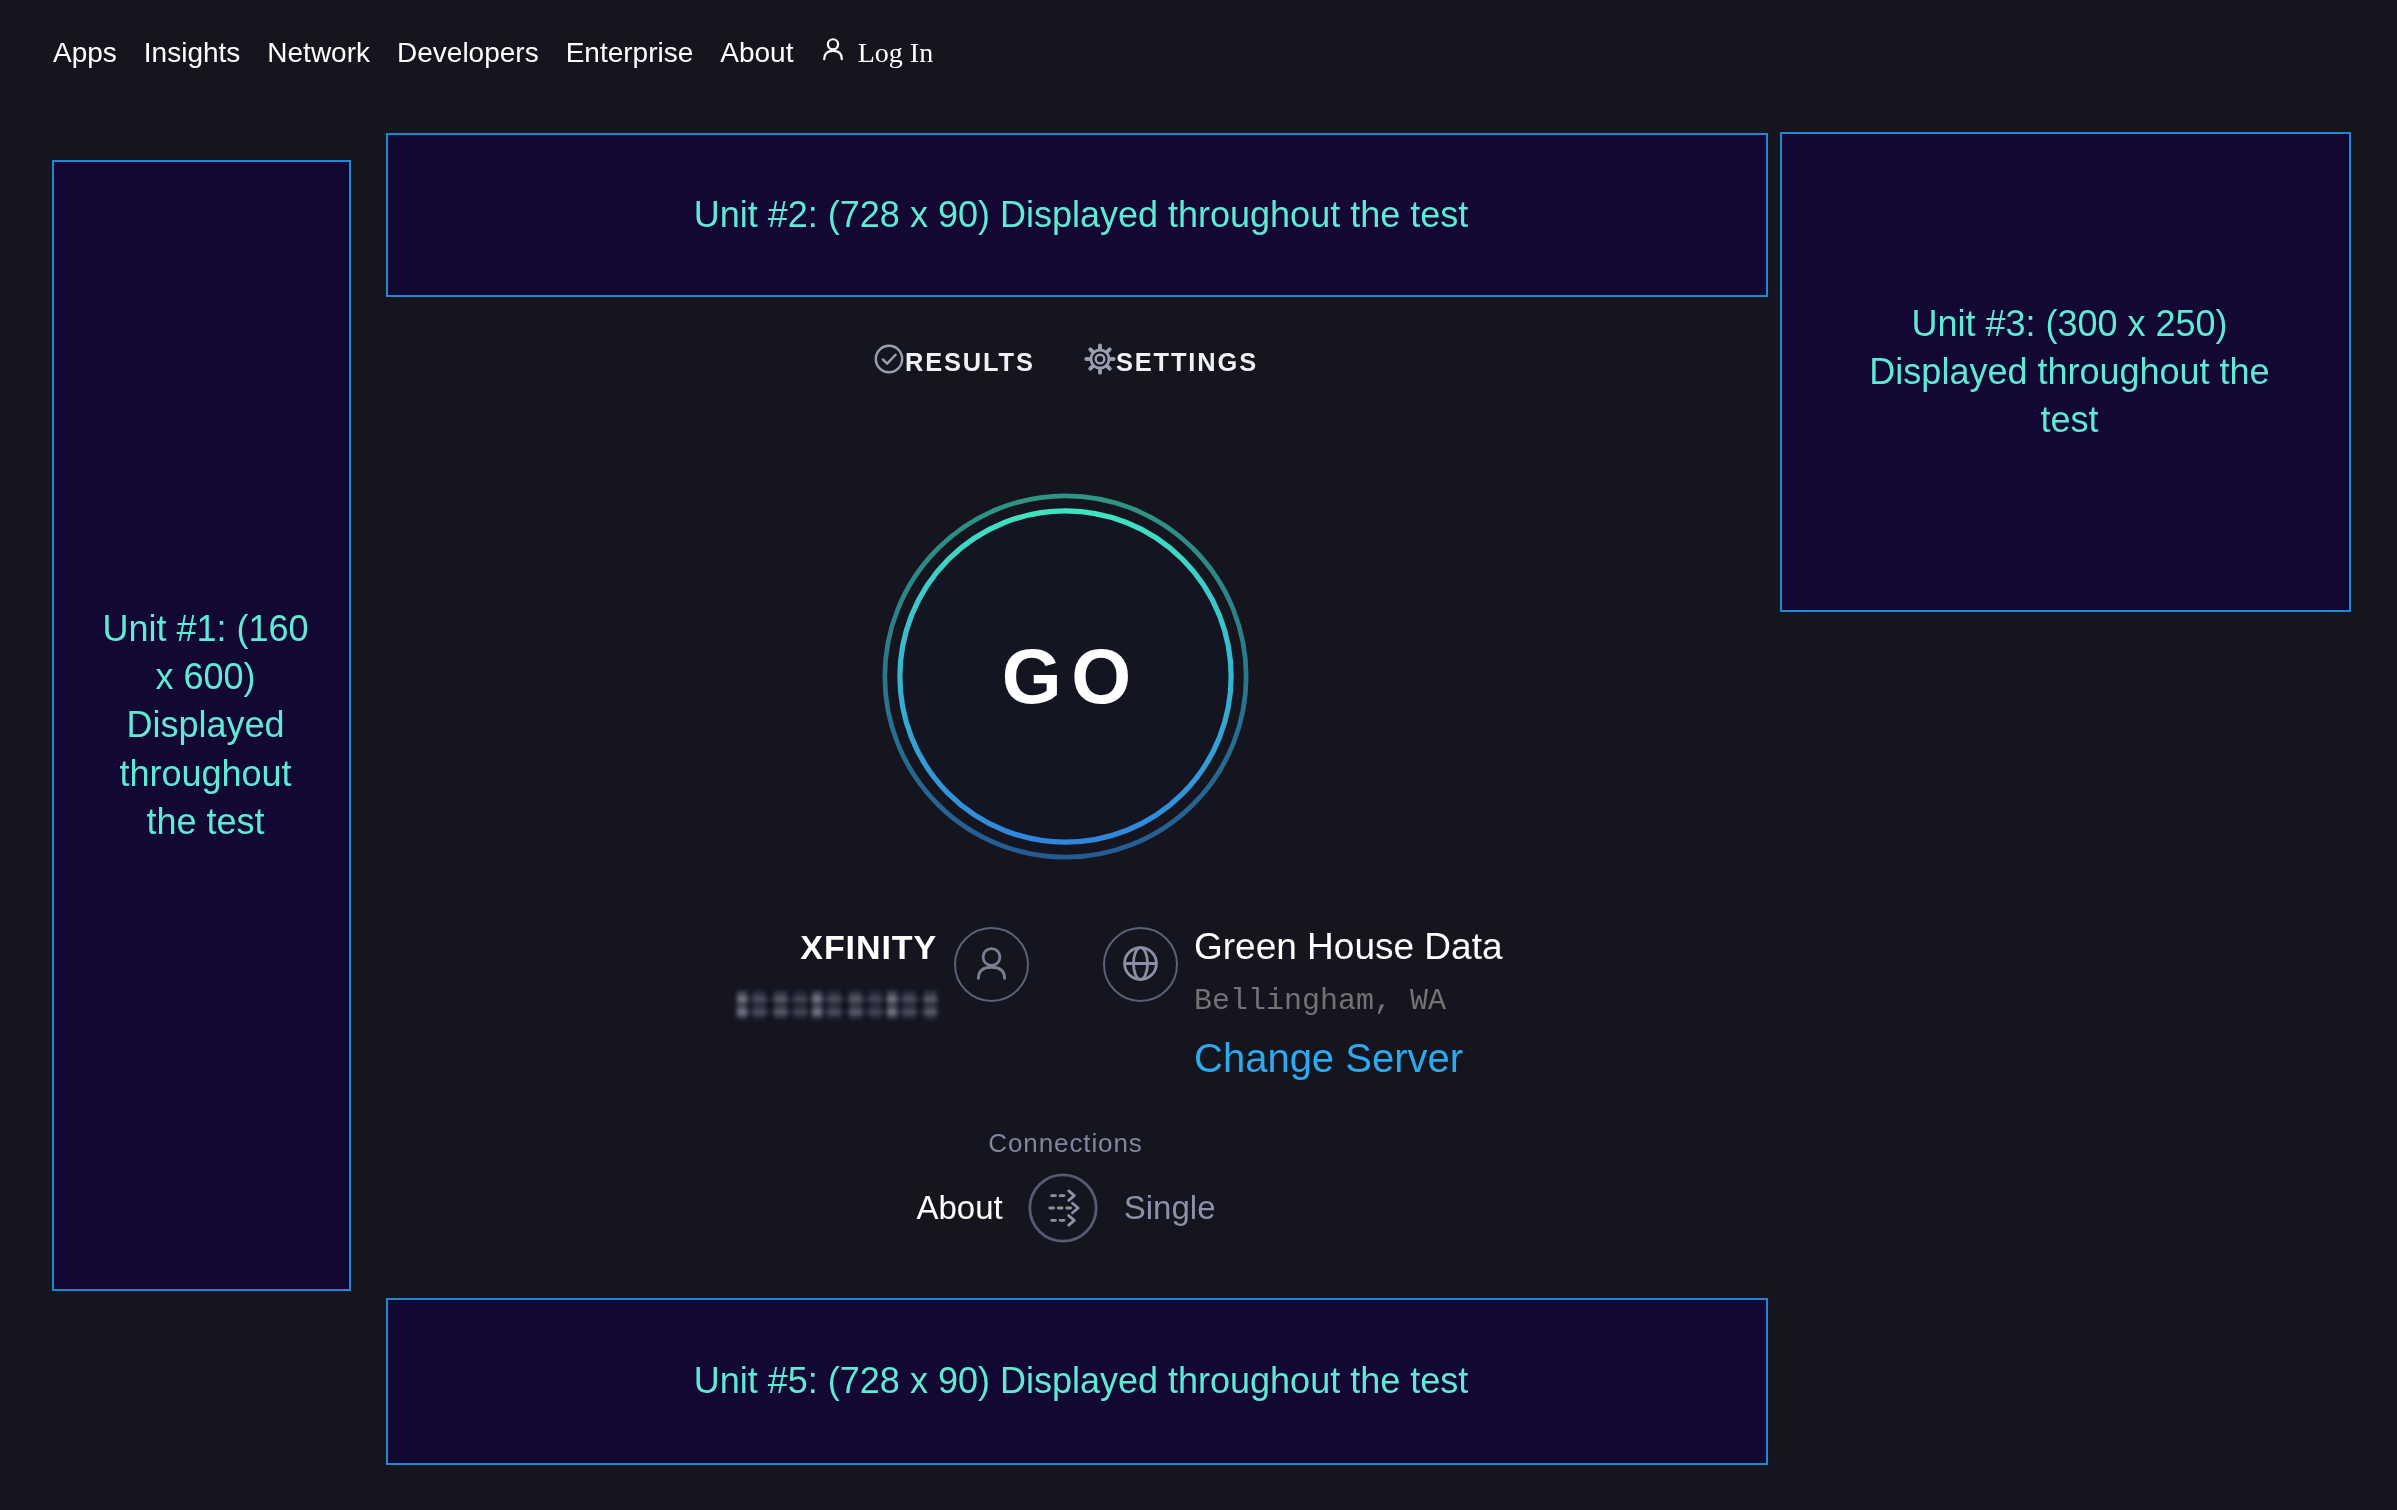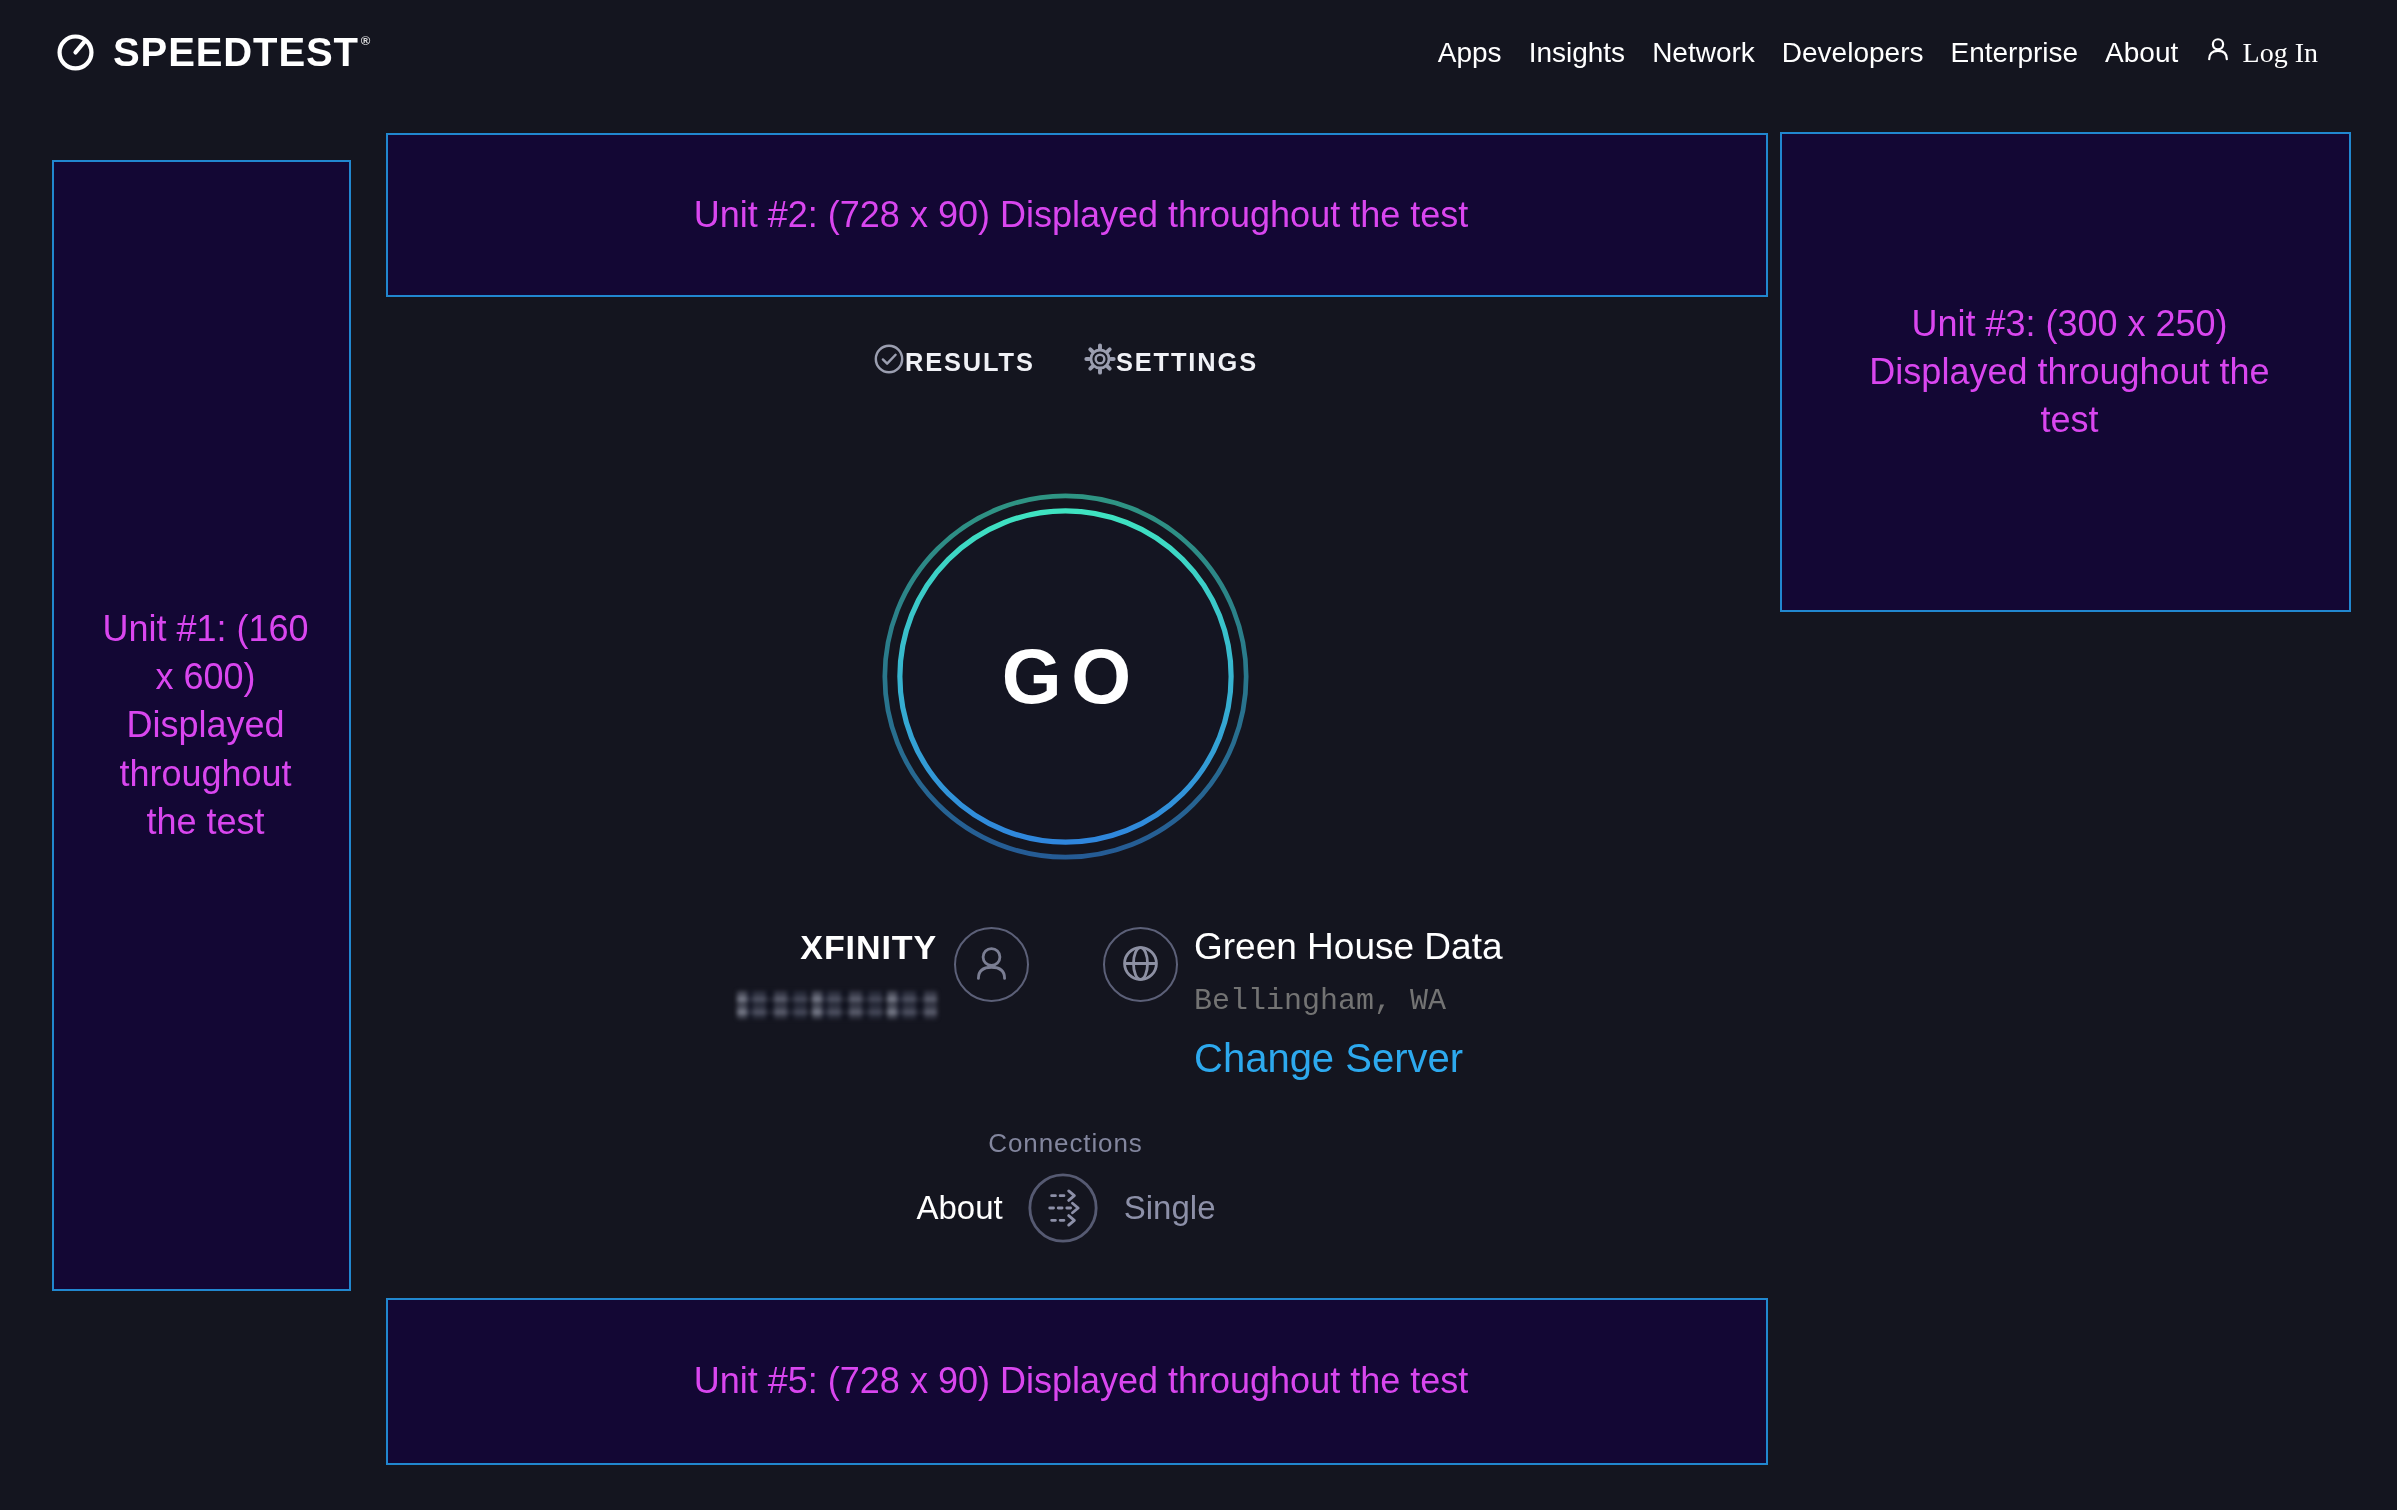--- a/index.html
+++ b/index.html
@@ -19,21 +19,21 @@
   .logo-text { font-size:40px; font-weight:700; letter-spacing:0.9px; color:#fff; display:flex; align-items:flex-start; }
   .logo-text sup { font-size:13px; line-height:1; margin-top:3.8px; margin-left:1.9px; opacity:.85; }
   .nav { display:flex; align-items:flex-end; gap:27px; }
   .nav-item { font-size:28px; color:#fff; cursor:pointer; white-space:nowrap; }
   .login { display:flex; align-items:center; gap:11.3px; font-size:28px; cursor:pointer;font-family:Liberation Serif, serif; }
 
   
   .ad {
     position:absolute; background:#130734; border:2.8px solid #2187cf;
     display:flex; align-items:center; justify-content:center;
-    text-align:center; color:#d946ef; font-size:36px; line-height:1.34;padding-left:8px;
+    text-align:center; color:#5eead4; font-size:36px; line-height:1.34;padding-left:8px;
   }
   .ad-unit1 { left:52px;   top:132px;  width:299px;  height:1131px;margin-top:28px; }
   .ad-unit2 { left:386px;  top:133px;  width:1382px; height:164px; }
   .ad-unit3 { left:1780px; top:132px;  width:571px;  height:480px; }
   .ad-unit4 { left:1780px; top:642px;  width:571px;  height:463px; }
   .ad-unit5 { left:386px;  top:1298px; width:1382px; height:167px; }
   .ad-unit1 .ad-text { width:209px; }
   .ad-unit3 .ad-text, .ad-unit4 .ad-text { width:420px; }
   .ad-unit2 .ad-text, .ad-unit5 .ad-text { white-space:nowrap; }
 
@@ -94,32 +94,20 @@
   .conn-label.active { color:#fff; cursor:pointer; }
   .conn-label.inactive { color:#8d90a8; cursor:pointer; }
   .conn-circle { width:72px; height:72px; cursor:pointer; }
 </style>
 </head>
 <body>
 
 <div class="screen">
 
   <div class="header">
-    <div class="logo">
-      <span>
-        <svg width="45" height="45" viewBox="0 0 48 48" fill="none">
-          <circle cx="24" cy="25" r="17" stroke="#ffffff" stroke-width="4.5"></circle>
-          <line x1="24" y1="25" x2="34" y2="13" stroke="#ffffff" stroke-width="4.5" stroke-linecap="round"></line>
-        </svg>
-      </span>
-      <span class="logo-text">
-        <span>SPEEDTEST</span>
-          <sup>®</sup>
-      </span>
-    </div>
     <div class="nav">
       <span class="nav-item">Apps</span>
       <span class="nav-item">Insights</span>
       <span class="nav-item">Network</span>
       <span class="nav-item">Developers</span>
       <span class="nav-item">Enterprise</span>
       <span class="nav-item">About</span>
       <span class="login">
         <span>
           <svg width="26" height="26" viewBox="0 0 28 28" fill="none">

